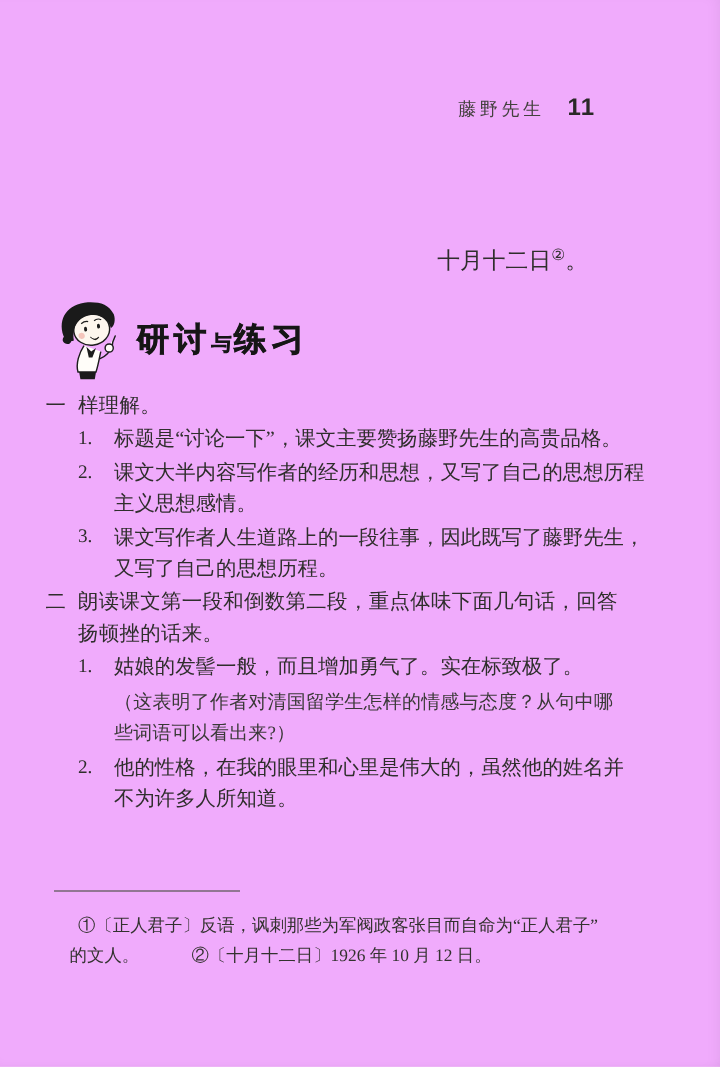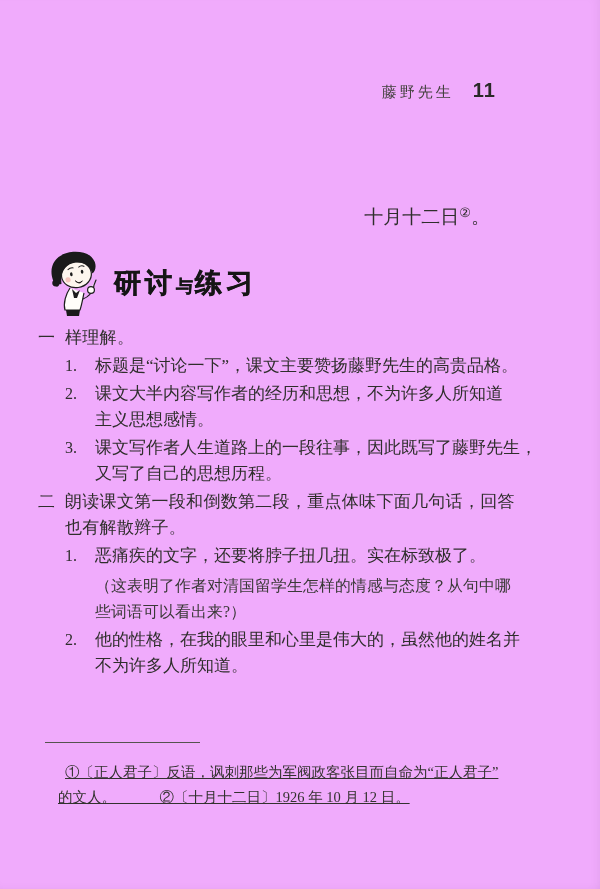--- a/index.html
+++ b/index.html
@@ -47,21 +47,21 @@
   .q-items{margin-top:0;}
   .q-item{display:flex;margin-top:2px;}
   .item-num{width:30px;flex:none;line-height:26px;font-size:16px;}
   .item-text{flex:1;min-width:0;}
   .item-line{line-height:26px;letter-spacing:0;white-space:nowrap;}
   .note-line{line-height:26px;font-size:15.8px;letter-spacing:0.2px;color:#3a3937;white-space:nowrap;}
   .note-first{margin-top:4px;}
   
   .footnotes{position:absolute;left:58px;top:742px;width:464px;font-size:14.5px;color:#33322f;}
   .fn-rule{width:155px;height:0;border-top:1px solid #55534f;margin-left:-13px;}
-  .fn-line{line-height:25px;white-space:nowrap;text-decoration:underline;}
+  .fn-line{line-height:25px;white-space:nowrap;}
   .fn-first{margin-top:17px;text-indent:7px;}
 </style>
 </head>
 <body>
 
 <div class="page">
 
   <div class="header">
     <span class="lesson-title">藤野先生</span>
     <span class="page-num">11</span>
@@ -112,44 +112,44 @@
           <div class="q-items">
             <div class="q-item">
               <div class="item-num">1.</div>
               <div class="item-text">
                 <div class="item-line">标题是“讨论一下”，课文主要赞扬藤野先生的高贵品格。</div>
               </div>
             </div>
             <div class="q-item">
               <div class="item-num">2.</div>
               <div class="item-text">
-                <div class="item-line">课文大半内容写作者的经历和思想，不为许多人所知道</div>
+                <div class="item-line">课文大半内容写作者的经历和思想，又写了自己的思想历程</div>
                 <div class="item-line">主义思想感情。</div>
               </div>
             </div>
             <div class="q-item">
               <div class="item-num">3.</div>
               <div class="item-text">
                 <div class="item-line">课文写作者人生道路上的一段往事，因此既写了藤野先生，</div>
                 <div class="item-line">又写了自己的思想历程。</div>
               </div>
             </div>
           </div>
         </div>
       </div>
       <div class="exercise">
         <div class="q-marker">二</div>
         <div class="q-content">
           <div class="q-line">朗读课文第一段和倒数第二段，重点体味下面几句话，回答</div>
-          <div class="q-line">也有解散辫子。</div>
+          <div class="q-line">扬顿挫的话来。</div>
           <div class="q-items">
             <div class="q-item">
               <div class="item-num">1.</div>
               <div class="item-text">
-                <div class="item-line">恶痛疾的文字，还要将脖子扭几扭。实在标致极了。</div>
+                <div class="item-line">姑娘的发髻一般，而且增加勇气了。实在标致极了。</div>
                 <div class="note-line note-first">（这表明了作者对清国留学生怎样的情感与态度？从句中哪</div>
                 <div class="note-line">些词语可以看出来?）</div>
               </div>
             </div>
             <div class="q-item">
               <div class="item-num">2.</div>
               <div class="item-text">
                 <div class="item-line">他的性格，在我的眼里和心里是伟大的，虽然他的姓名并</div>
                 <div class="item-line">不为许多人所知道。</div>
               </div>

